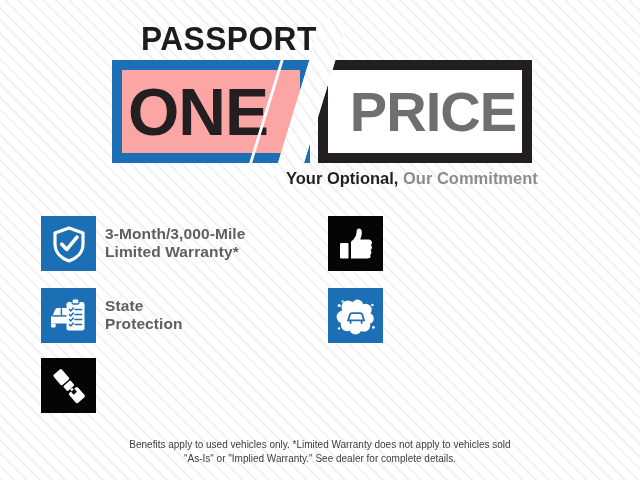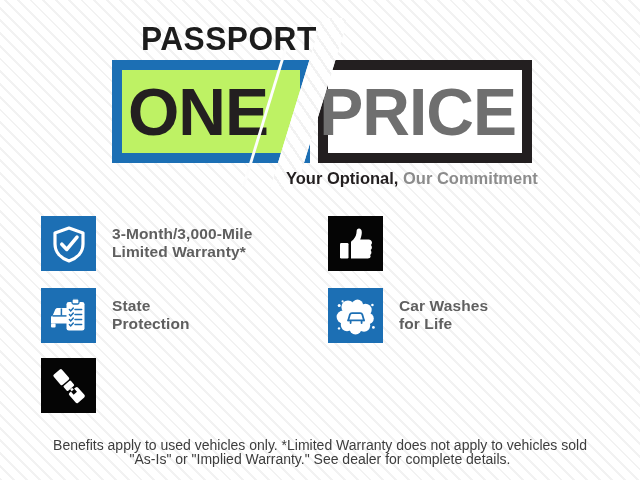--- a/index.html
+++ b/index.html
@@ -60,21 +60,21 @@
     top: 60px;
     width: 198px;
     height: 103px;
     background: #1c6fb4;
     box-sizing: border-box;
     padding: 8px;
   }
   #one-box-inner {
     width: 100%;
     height: 100%;
-    background: #bef264;
+    background: #fca5a5;
     box-sizing: border-box;
     border: 2px solid #1c6fb4;
     position: relative;
   }
   #one-text {
     position: absolute;
     left: 6px;
     top: 50%;
     transform: translateY(-50%);
     font-size: 66px;
@@ -103,21 +103,21 @@
     background: #ffffff;
     box-sizing: border-box;
     border: 2px solid #231f20;
     position: relative;
   }
   #price-text {
     position: absolute;
     right: 6px;
     top: 50%;
     transform: translateY(-50%);
-    font-size: 66px;
+    font-size: 56px;
     font-weight: bold;
     color: #6f6f6f;
     letter-spacing: -1px;
     line-height: 66px;
     font-family: "Liberation Sans", sans-serif;
     white-space: nowrap;
   }
 
   
   .slash {
@@ -185,38 +185,38 @@
     align-items: center;
     justify-content: center;
   }
   .benefit-icon svg { display: block; }
 
   .icon-blue  { background: #1c6fb4; }
   .icon-black { background: #050505; }
   .icon-navy  { background: #1c2230; }
 
   .benefit-label {
-    margin-left: 16px;
+    margin-left: 9px;
     padding-top: 9px;
     font-size: 15.5px;
     font-weight: bold;
     color: #5f5f5f;
     line-height: 18px;
     white-space: pre-line;
     letter-spacing: 0.1px;
   }
 
   
   #footer {
     position: absolute;
     left: 0;
     top: 438px;
     width: 640px;
     text-align: center;
-    font-size: 14px;
+    font-size: 10px;
     color: #3d3d3d;
     line-height: 14px;
     white-space: pre-line;
   }
 </style>
 </head>
 <body>
 
 <div id="page">
 
@@ -316,22 +316,20 @@
           </g>
           <g fill="#ffffff">
             <circle cx="4.2" cy="8.6" r="1.5"></circle>
             <circle cx="7.6" cy="4.4" r="1.1"></circle>
             <circle cx="37.4" cy="8" r="1.3"></circle>
             <circle cx="38.4" cy="30.4" r="1.4"></circle>
             <circle cx="4" cy="31.4" r="1.2"></circle>
           </g>
         </svg>
       </div>
-      <div class="benefit-label">Car Washes
-for Life</div>
     </div>
 
     <div class="benefit">
       <div class="benefit-icon icon-black">
         <svg width="40" height="40" viewBox="0 0 40 40">
           <g transform="rotate(-41 20 20)">
             <rect x="14.5" y="1.5" width="11" height="13.5" rx="1.6" fill="#ffffff"></rect>
             <rect x="15.2" y="16.4" width="9.6" height="6.6" rx="1.2" fill="#ffffff"></rect>
             <rect x="14.2" y="25.4" width="11.6" height="13.2" rx="1.8" fill="#ffffff"></rect>
             <rect x="17.8" y="25.4" width="4.4" height="4.2" fill="#050505"></rect>

